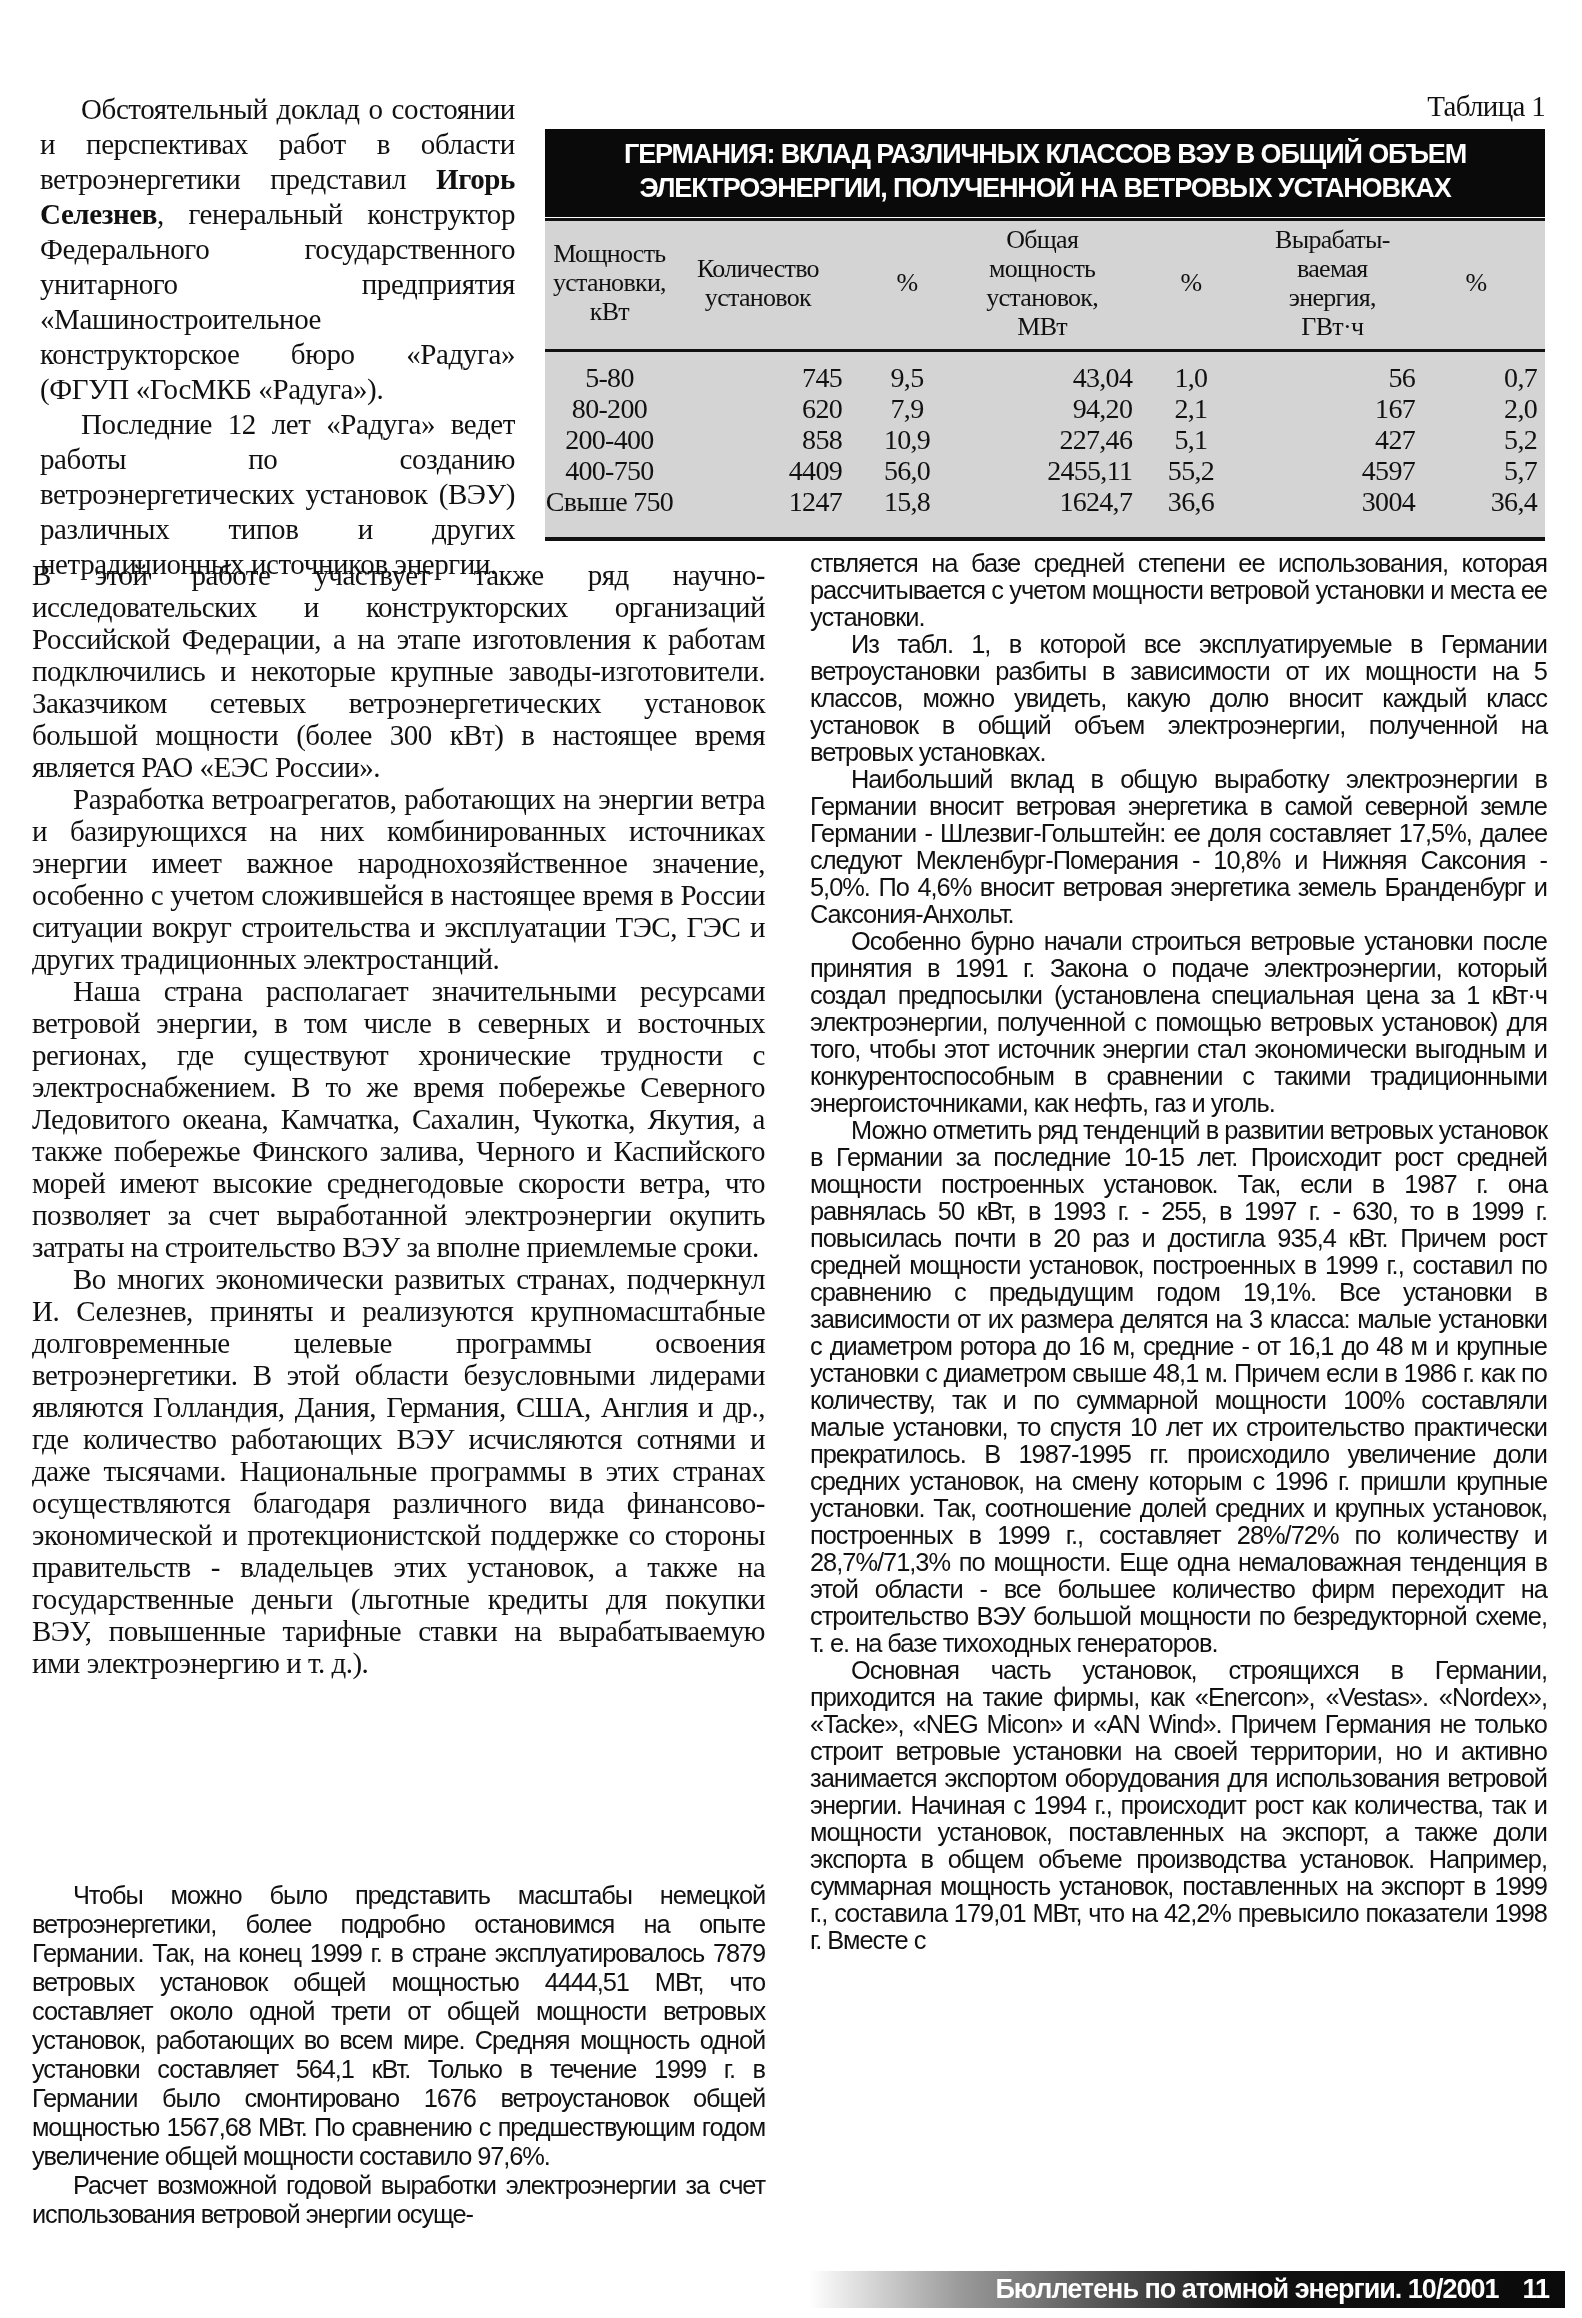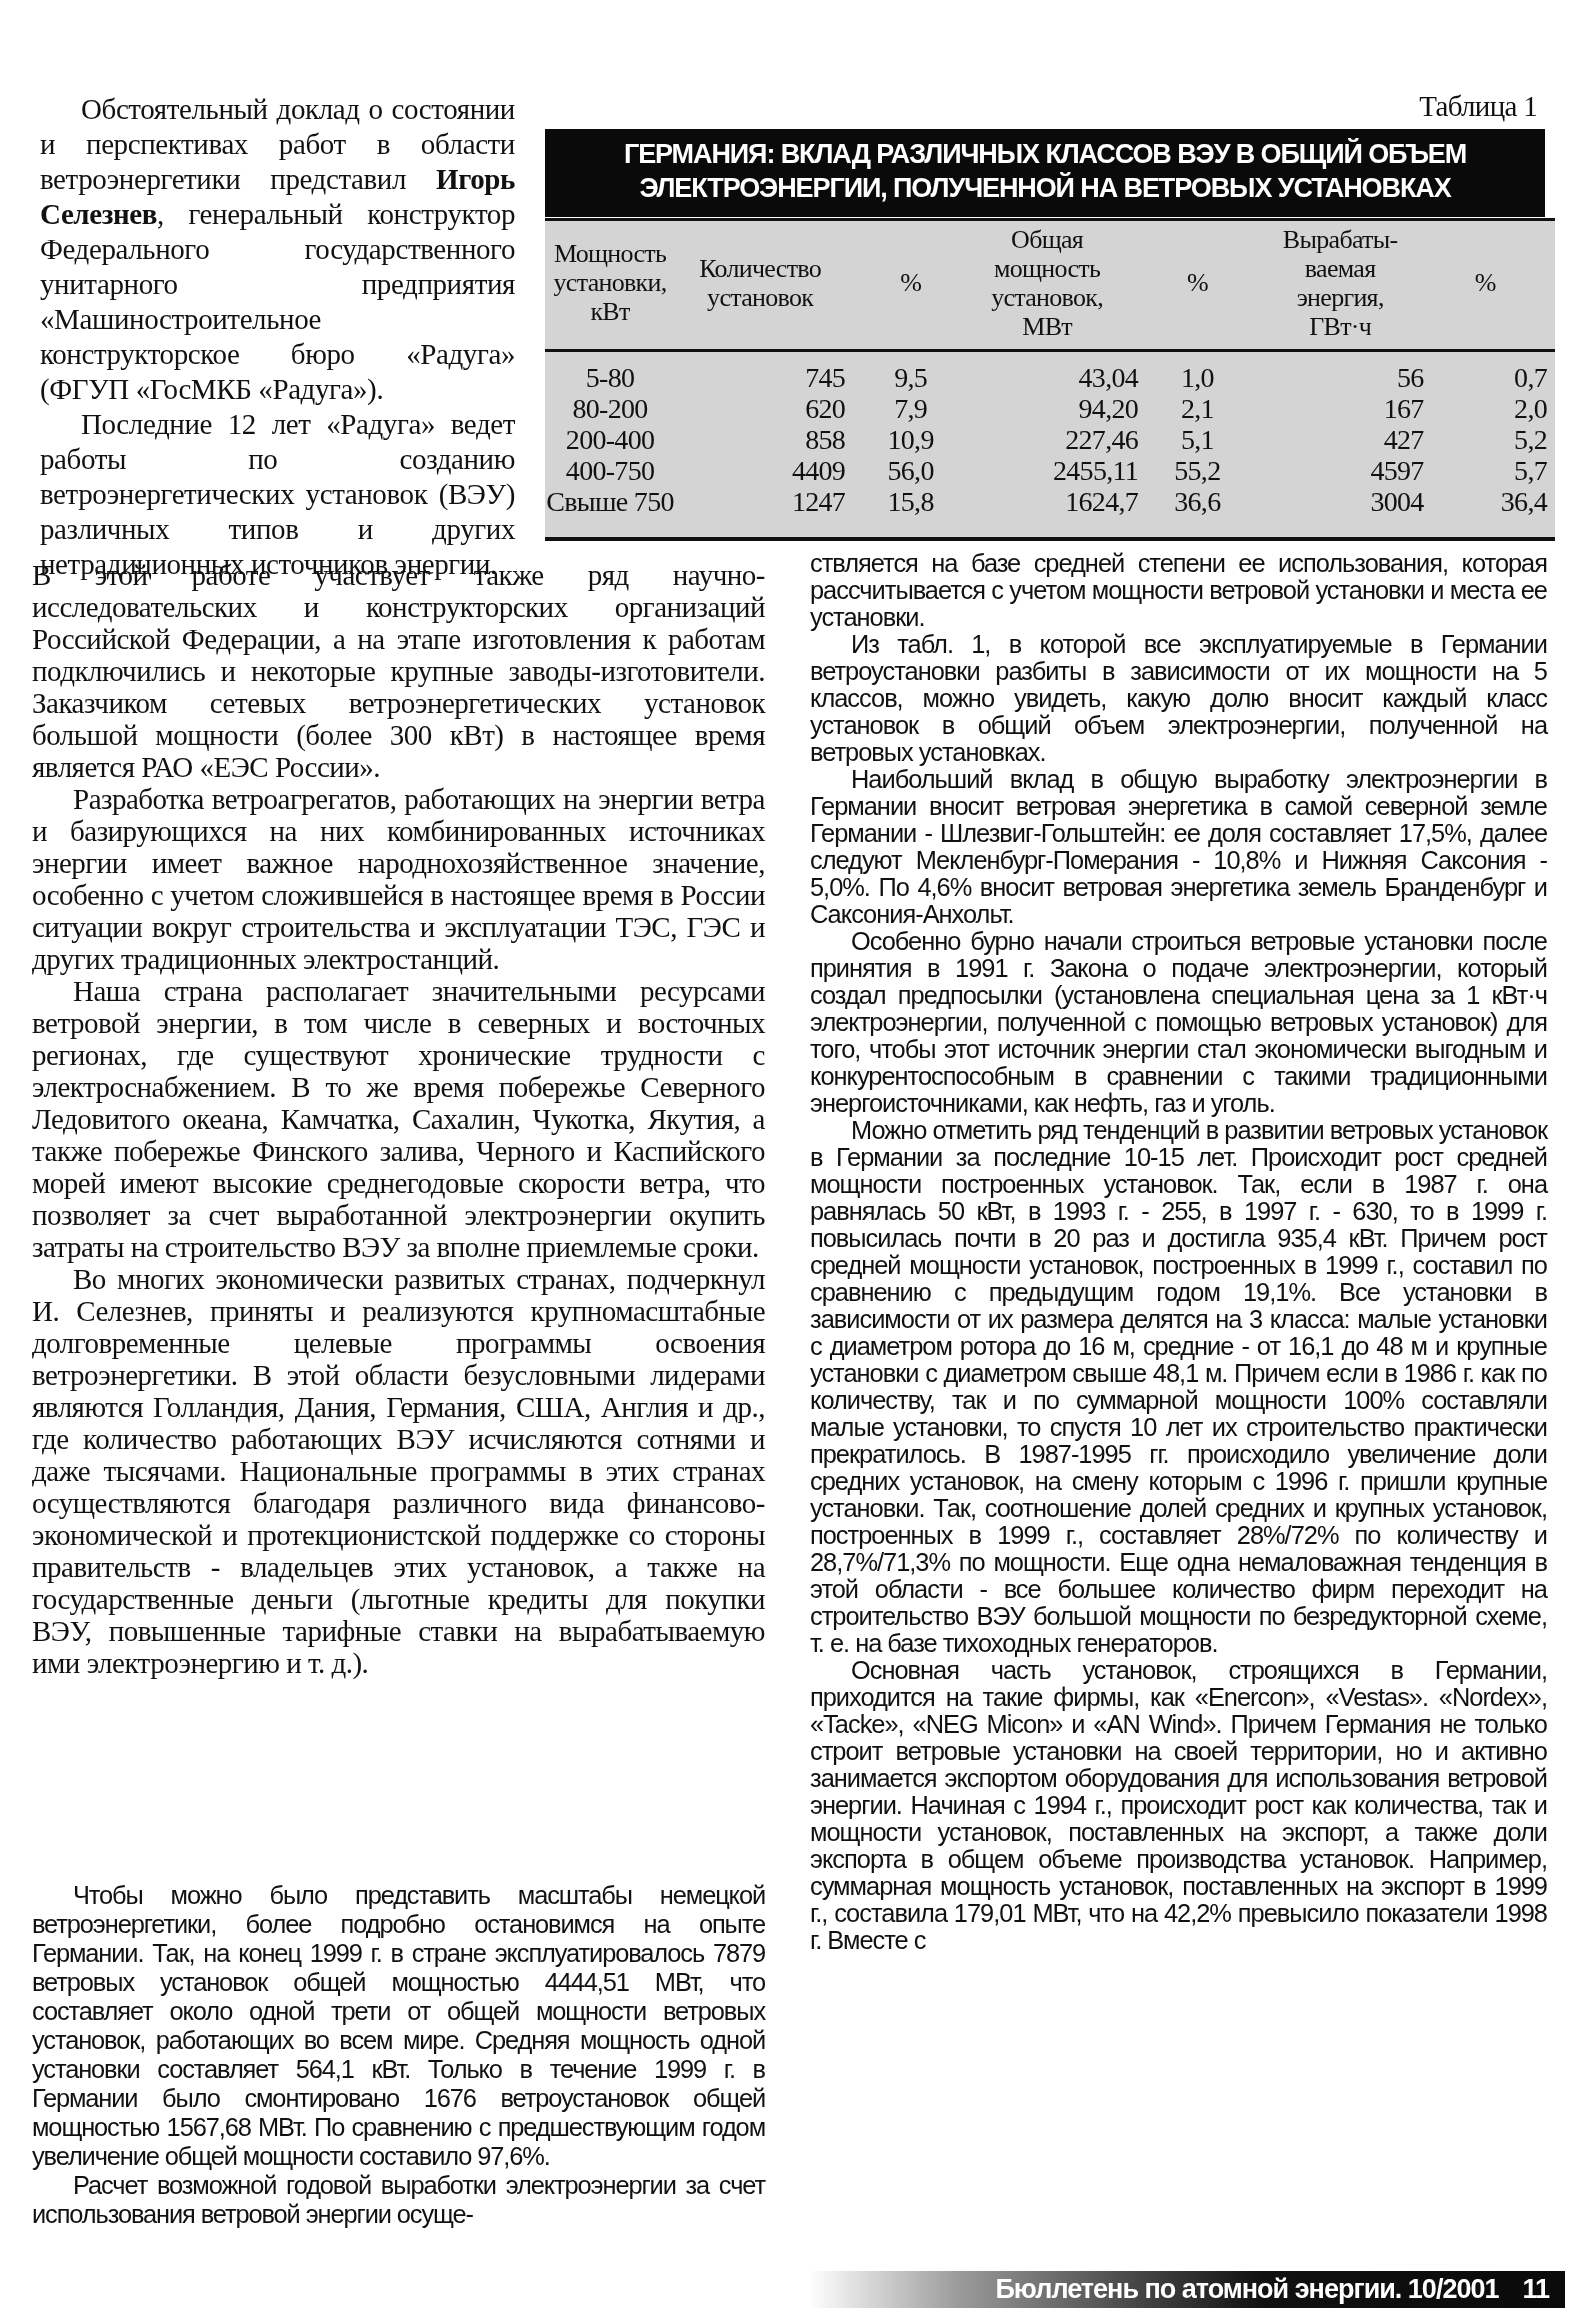--- a/index.html
+++ b/index.html
@@ -13,25 +13,25 @@
   
   #col-top-left { left: 40px; top: 92px; width: 475px; font-size: 29px; line-height: 35px; letter-spacing: -0.4px; }
   
   #col-left-serif { left: 32px; top: 559px; width: 733px; font-size: 29px; line-height: 32px; letter-spacing: -0.5px; }
   #col-left-sans { left: 32px; top: 1881px; width: 733px; font-size: 25.4px; line-height: 29px; letter-spacing: -1.1px; }
   #col-right { left: 810px; top: 550px; width: 737px; font-size: 25.4px; line-height: 27px; letter-spacing: -1px; }
 
   b.name { font-weight: bold; }
 
   
-  #table-label { position: absolute; right: 46px; top: 90px; font-size: 29px; letter-spacing: -0.7px; }
+  #table-label { position: absolute; right: 38px; top: 90px; font-size: 29px; letter-spacing: -0.7px; }
   #table-title { position: absolute; left: 545px; top: 129px; width: 1000px; height: 88px; background: #0a0a0a; color: #fff;
     font-family: "Liberation Sans", "DejaVu Sans", sans-serif; font-weight: bold; font-size: 27px; line-height: 34px;
     text-align: center; letter-spacing: -1.1px; padding-top: 8px; box-sizing: border-box; }
-  #table-body { position: absolute; left: 545px; top: 218px; width: 1000px; height: 323px; background: #d4d4d4; padding-left: 10px; }
+  #table-body { position: absolute; left: 545px; top: 218px; width: 1000px; height: 323px; background: #d4d4d4; }
   #table-body .rule { position: absolute; left: 0; width: 100%; background: #111; }
   table.data { position: absolute; left: 0; top: 0; width: 100%; border-collapse: collapse; font-family: "Liberation Serif", "DejaVu Serif", serif; letter-spacing: -0.7px; }
   table.data th { font-weight: normal; font-size: 26px; line-height: 29px; height: 129px; vertical-align: middle; padding: 0; }
   table.data td { font-size: 28px; line-height: 31px; padding: 0; height: 31px; }
   table.data tbody tr:first-child td { padding-top: 14.5px; }
   .c0 { width: 113px; text-align: center; }
   .c1 { width: 145px; text-align: right; padding-right: 20px !important; }
   .c1h { text-align: center; }
   .c2 { width: 79px; text-align: center; }
   .c3 { width: 158px; text-align: right; }

